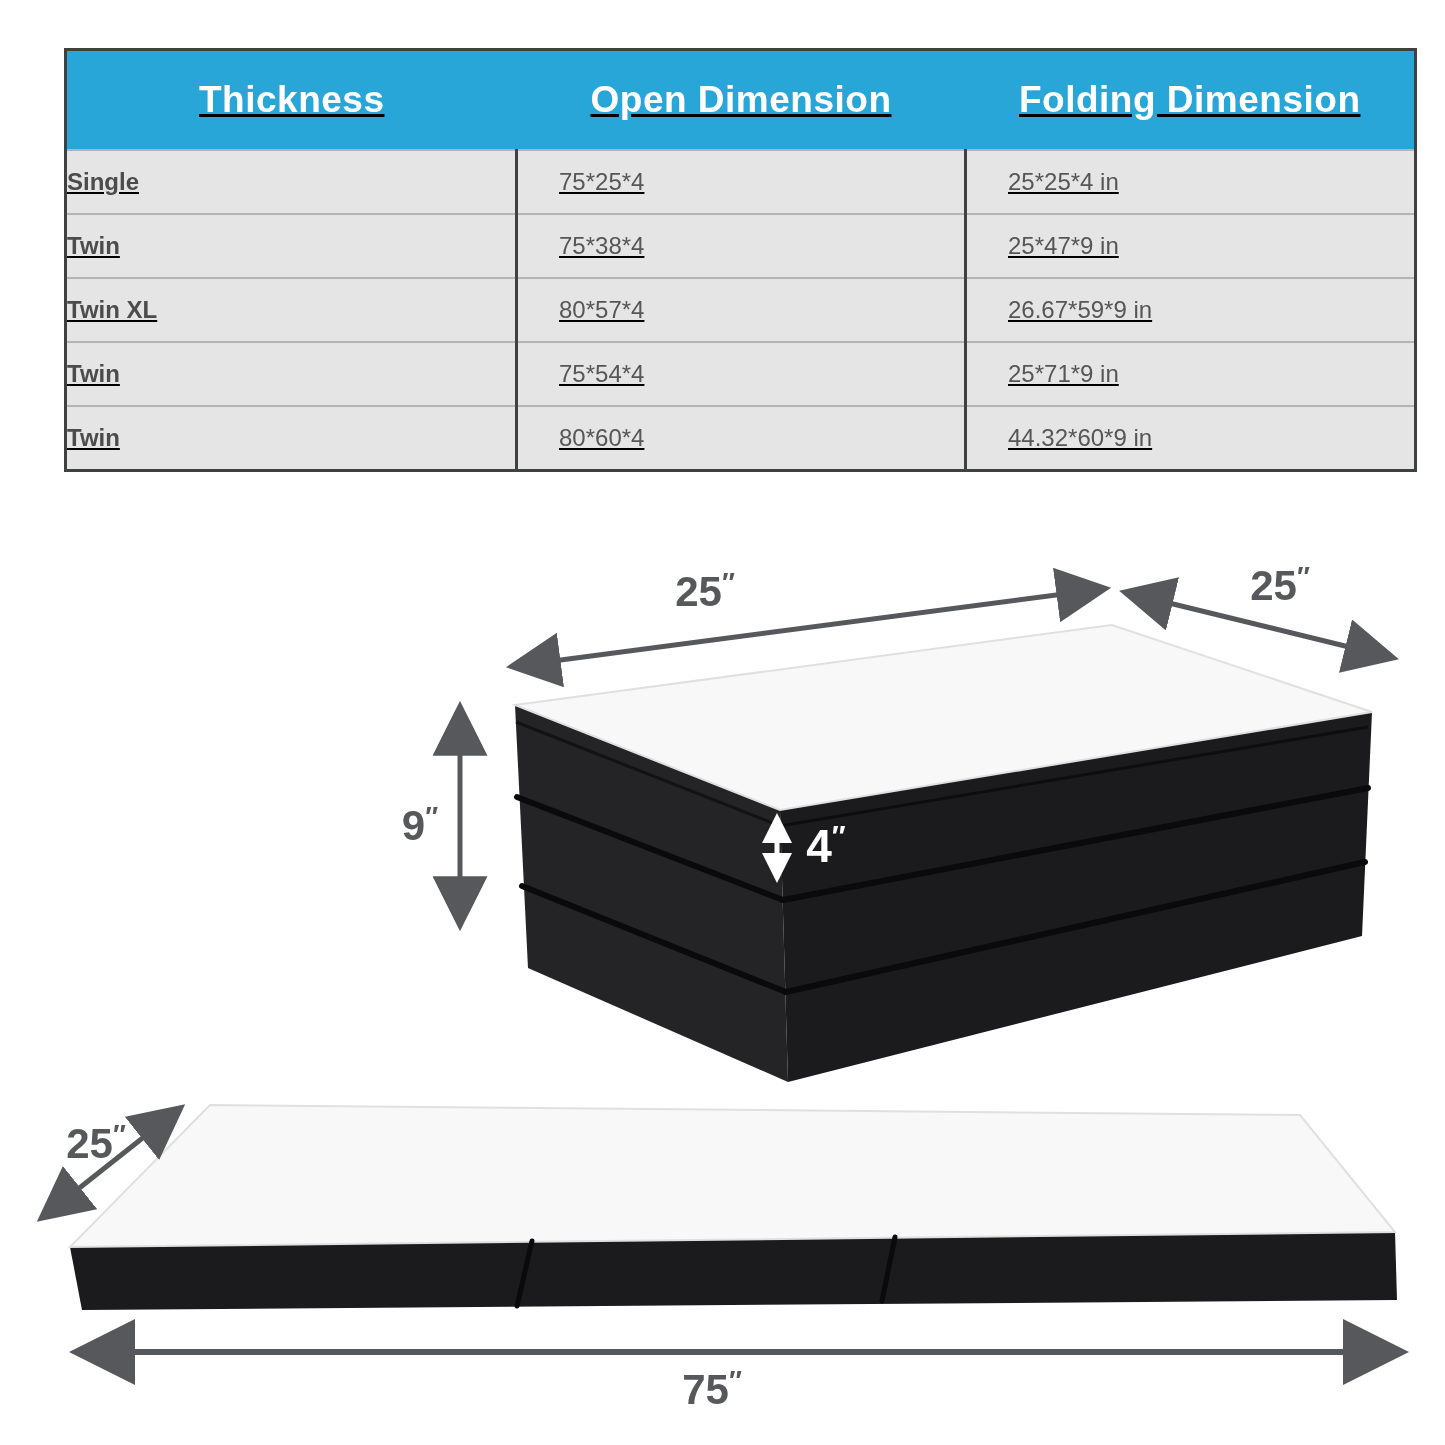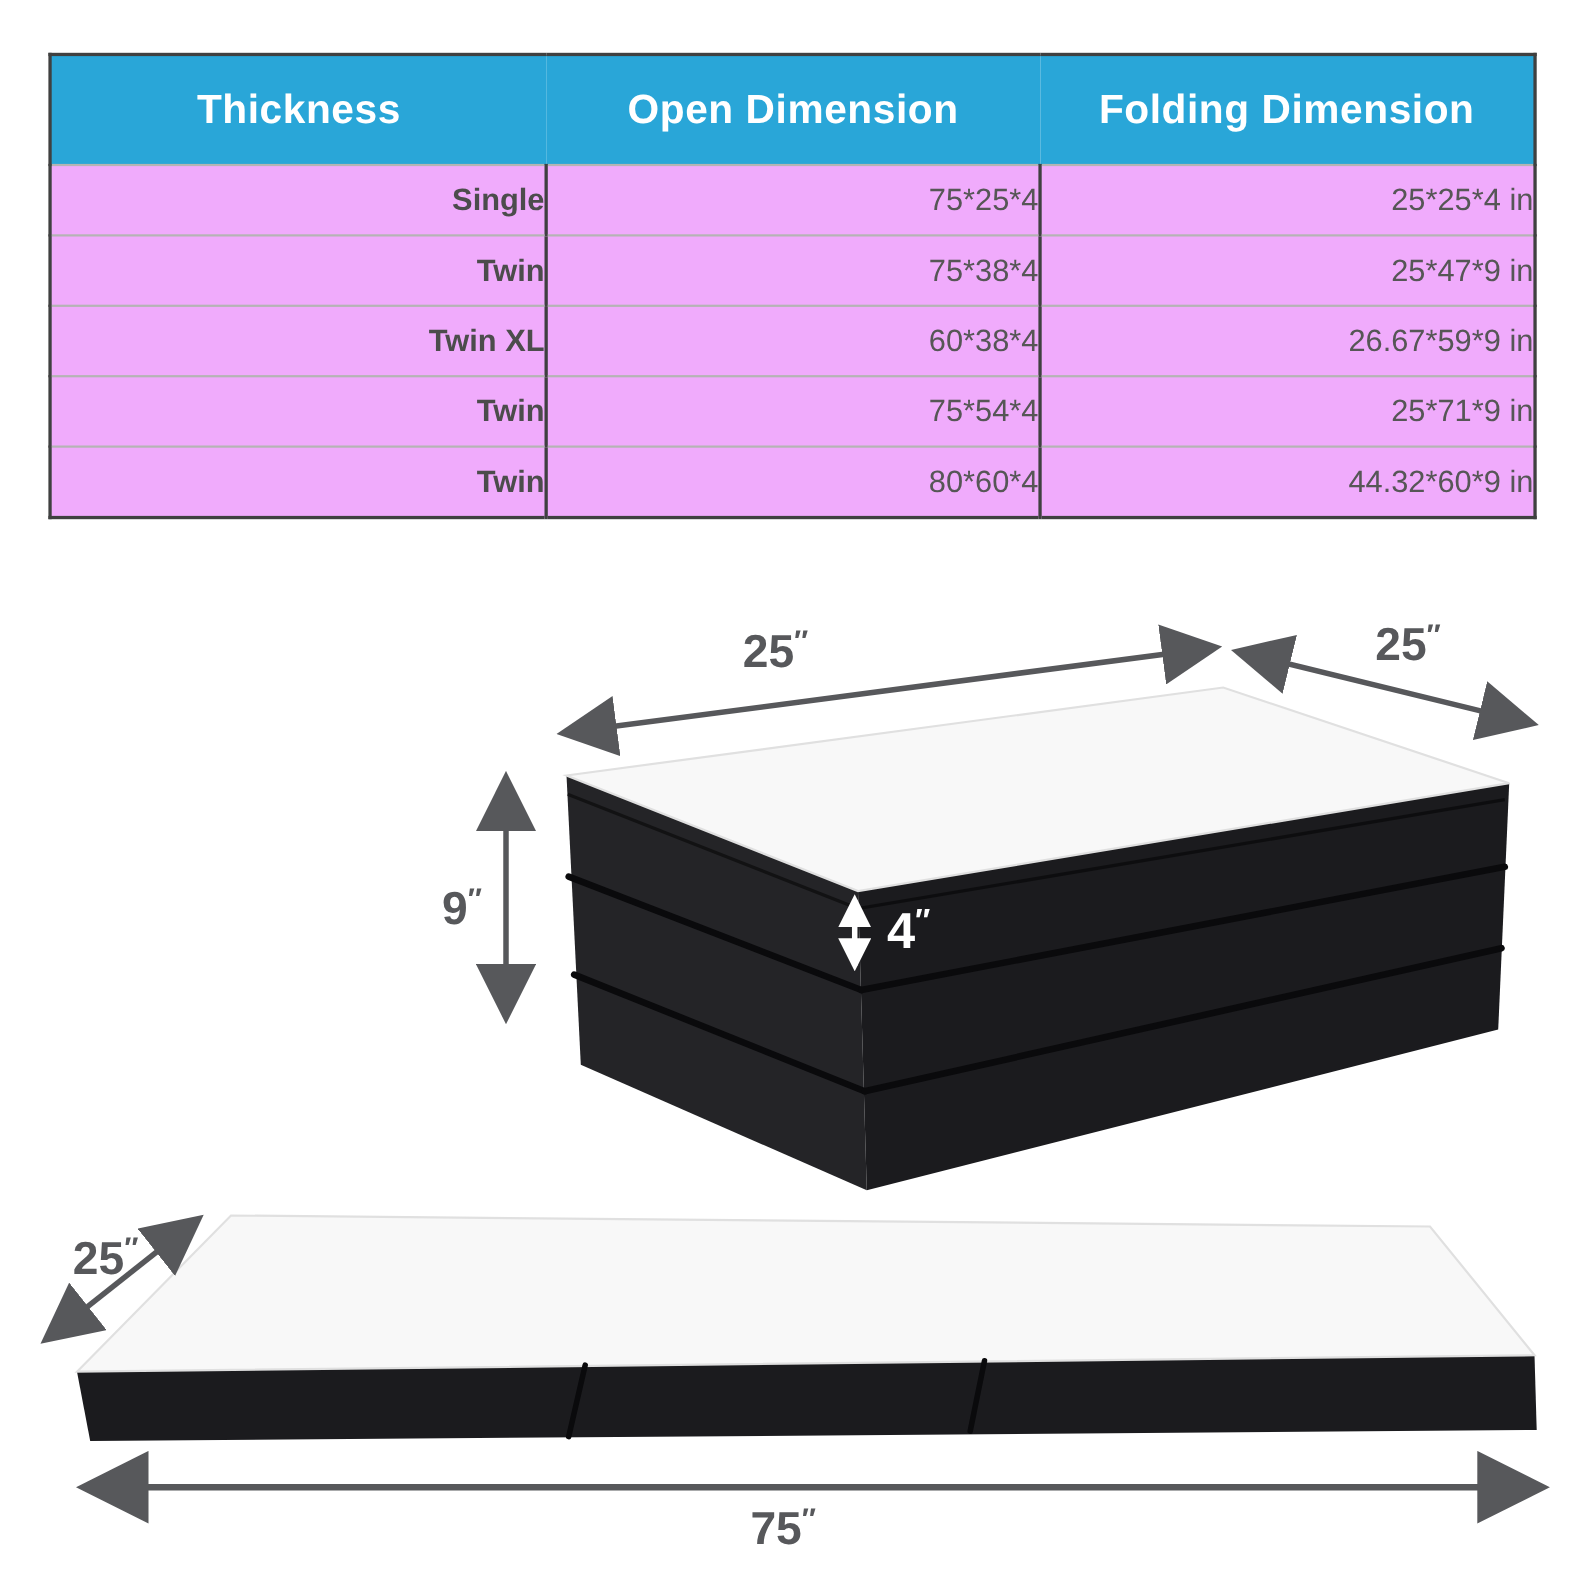--- a/index.html
+++ b/index.html
@@ -4,33 +4,34 @@
 <style>
   html,body{margin:0;padding:0;background:#fff;}
   .canvas{
     position:relative;width:1445px;height:1445px;
     background:var(--background,#ffffff);
     font-family:"Liberation Sans",sans-serif;
     overflow:hidden;
   }
   
   table.size-table{
-    position:absolute;left:44px;top:48px;
+    position:absolute;left:64px;top:48px;
     width:1350px;border-collapse:collapse;table-layout:fixed;
     border:3px solid var(--border_dark,#3f4040);
+    text-decoration:underline;
   }
   table.size-table thead th{
     height:98px;background:var(--header_bg,#29a6d8);
     color:var(--header_text,#ffffff);
     font-size:37px;font-weight:bold;letter-spacing:.5px;
     text-align:center;vertical-align:middle;padding:0;
   }
   table.size-table tbody td{
-    height:62px;text-align:right;vertical-align:middle;
-    font-size:28px;padding:0;background:#f0abfc;
+    height:62px;text-align:left;vertical-align:middle;
+    font-size:24px;padding:0;background:#e5e5e5;
     border-top:2px solid var(--row_divider,#b4b4b4);
   }
   table.size-table tbody td:nth-child(1),
   table.size-table tbody td:nth-child(2){
     border-right:3px solid var(--border_dark,#3f4040);
   }
   table.size-table tbody td.size{font-weight:bold;color:var(--label_text,#4c4c4c);}
   table.size-table tbody td.val{color:var(--value_text,#565656);padding-left:41px;}
   
   svg.diagram{position:absolute;left:0;top:0;width:1445px;height:1445px;}
@@ -76,21 +77,21 @@
         <td class="val">75*25*4</td>
         <td class="val">25*25*4 in</td>
       </tr>
       <tr>
         <td class="size">Twin</td>
         <td class="val">75*38*4</td>
         <td class="val">25*47*9 in</td>
       </tr>
       <tr>
         <td class="size">Twin XL</td>
-        <td class="val">60*38*4</td>
+        <td class="val">80*57*4</td>
         <td class="val">26.67*59*9 in</td>
       </tr>
       <tr>
         <td class="size">Twin</td>
         <td class="val">75*54*4</td>
         <td class="val">25*71*9 in</td>
       </tr>
       <tr>
         <td class="size">Twin</td>
         <td class="val">80*60*4</td>

